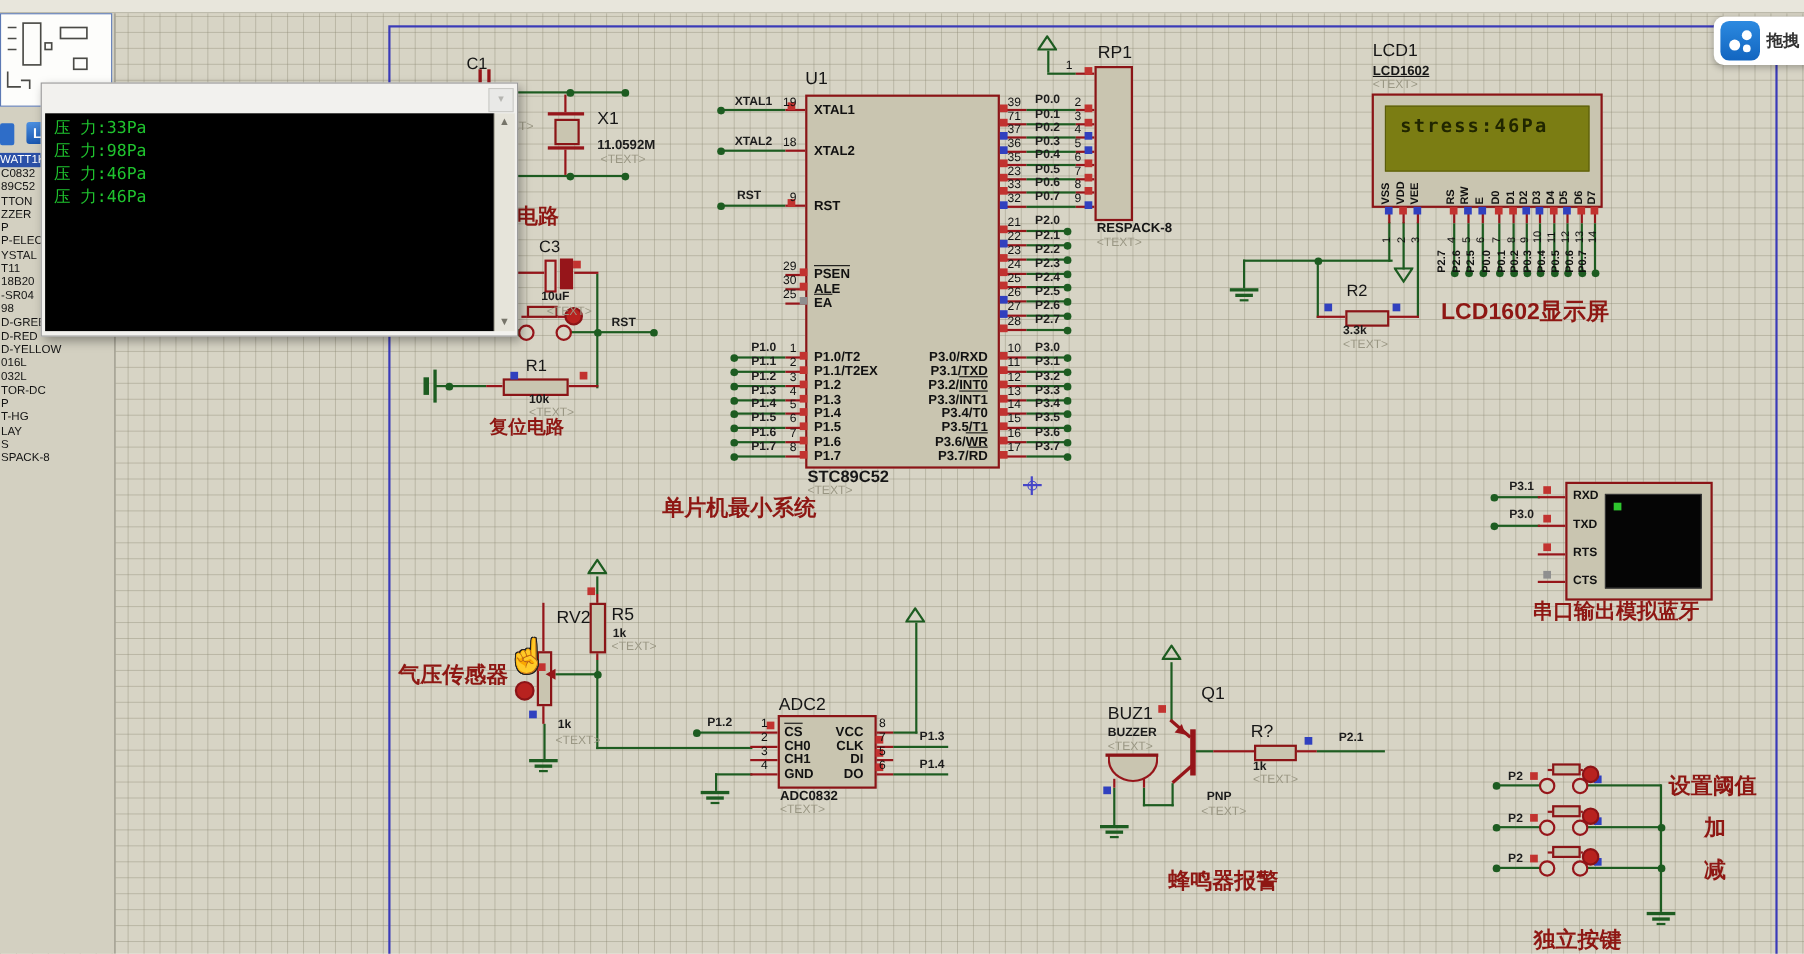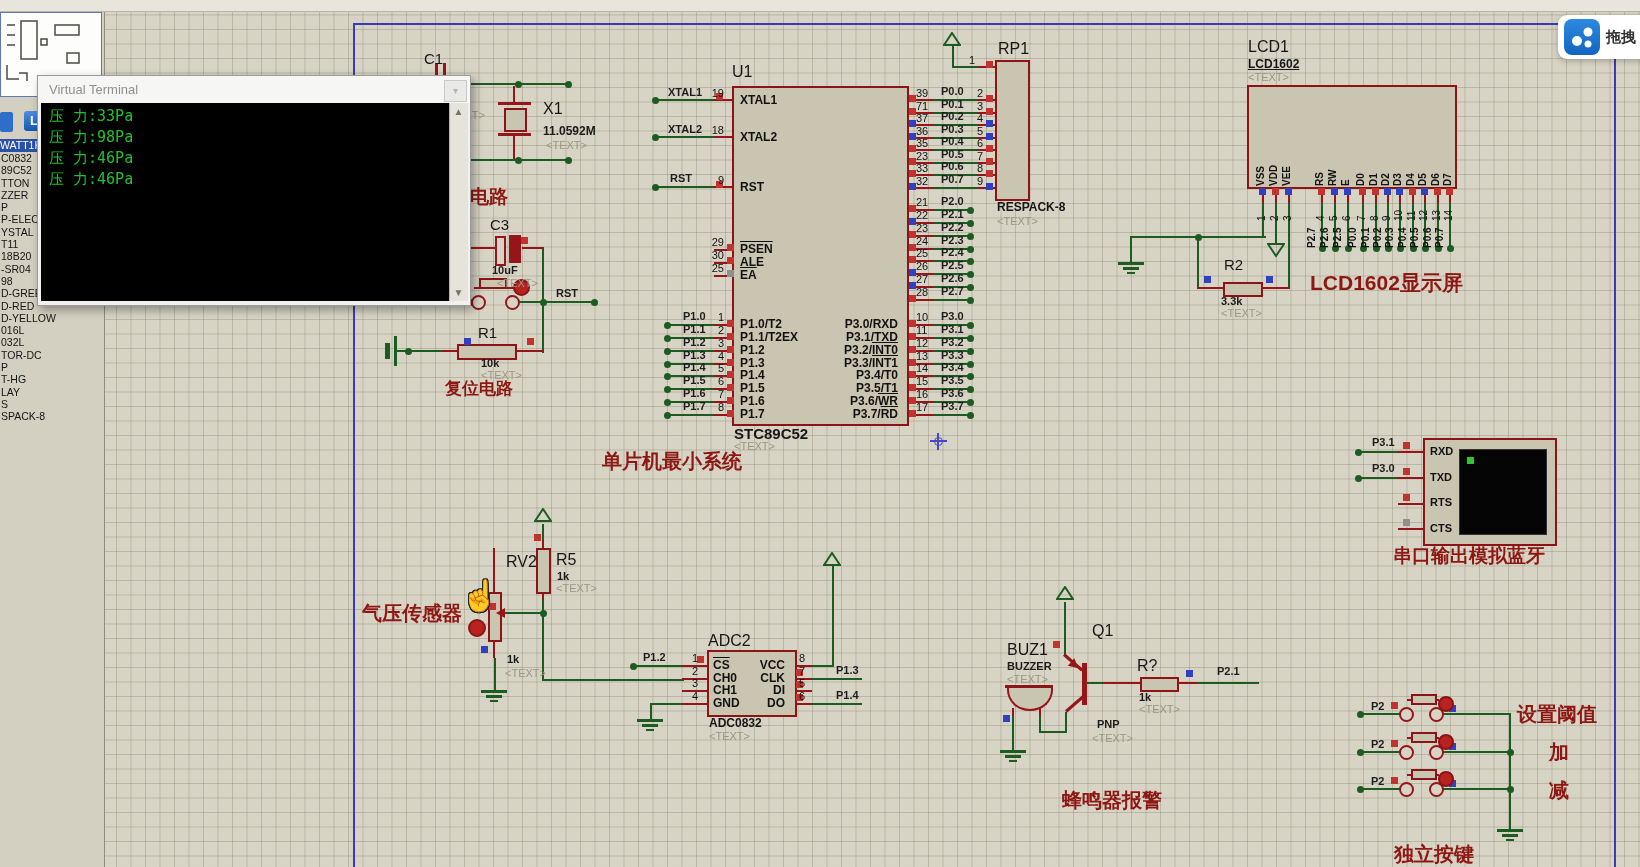--- a/index.html
+++ b/index.html
@@ -725,20 +725,23 @@
   <div class="ref big" style="left:1137px;top:657px;">R?</div>
   <div class="body" style="left:1140px;top:677px;width:35px;height:11px;"></div>
   <div class="val" style="left:1139px;top:691px;">1k</div>
   <div class="ph" style="left:1139px;top:703px;">&lt;TEXT&gt;</div>
   <div class="net" style="left:1217px;top:665px;">P2.1</div>
 
   <div class="ref big" style="left:1248px;top:38px;">LCD1</div>
   <div class="ref" style="left:1248px;top:57px;font-size:12px;font-weight:bold;text-decoration:underline;">LCD1602</div>
   <div class="ph" style="left:1248px;top:71px;">&lt;TEXT&gt;</div>
   <div class="body" style="left:1247px;top:85px;width:206px;height:100px;"></div>
+  <div id="lcd-screen">
+    <div id="lcd-text">stress:46Pa</div>
+  </div>
 
   <div class="ref" style="left:1224px;top:256px;">R2</div>
   <div class="body" style="left:1223px;top:282px;width:36px;height:11px;"></div>
   <div class="val" style="left:1221px;top:295px;">3.3k</div>
   <div class="ph" style="left:1221px;top:307px;">&lt;TEXT&gt;</div>
 
   <div class="body" style="left:1423px;top:438px;width:130px;height:104px;"></div>
   <div id="ser-screen">
     <div id="ser-cursor"></div>
   </div>
@@ -824,21 +827,20 @@
       <div>032L</div>
       <div>TOR-DC</div>
       <div>P</div>
       <div>T-HG</div>
       <div>LAY</div>
       <div>S</div>
       <div>SPACK-8</div>
     </div>
 
   <div id="terminal">
-    <div id="term-title">Virtual Terminal</div>
     <div id="term-btn">▾</div>
     <div id="term-screen">
       <div id="term-lines">
           <div>压 力:33Pa</div>
           <div>压 力:98Pa</div>
           <div>压 力:46Pa</div>
           <div>压 力:46Pa</div>
         </div>
     </div>
     <div id="term-scroll">

